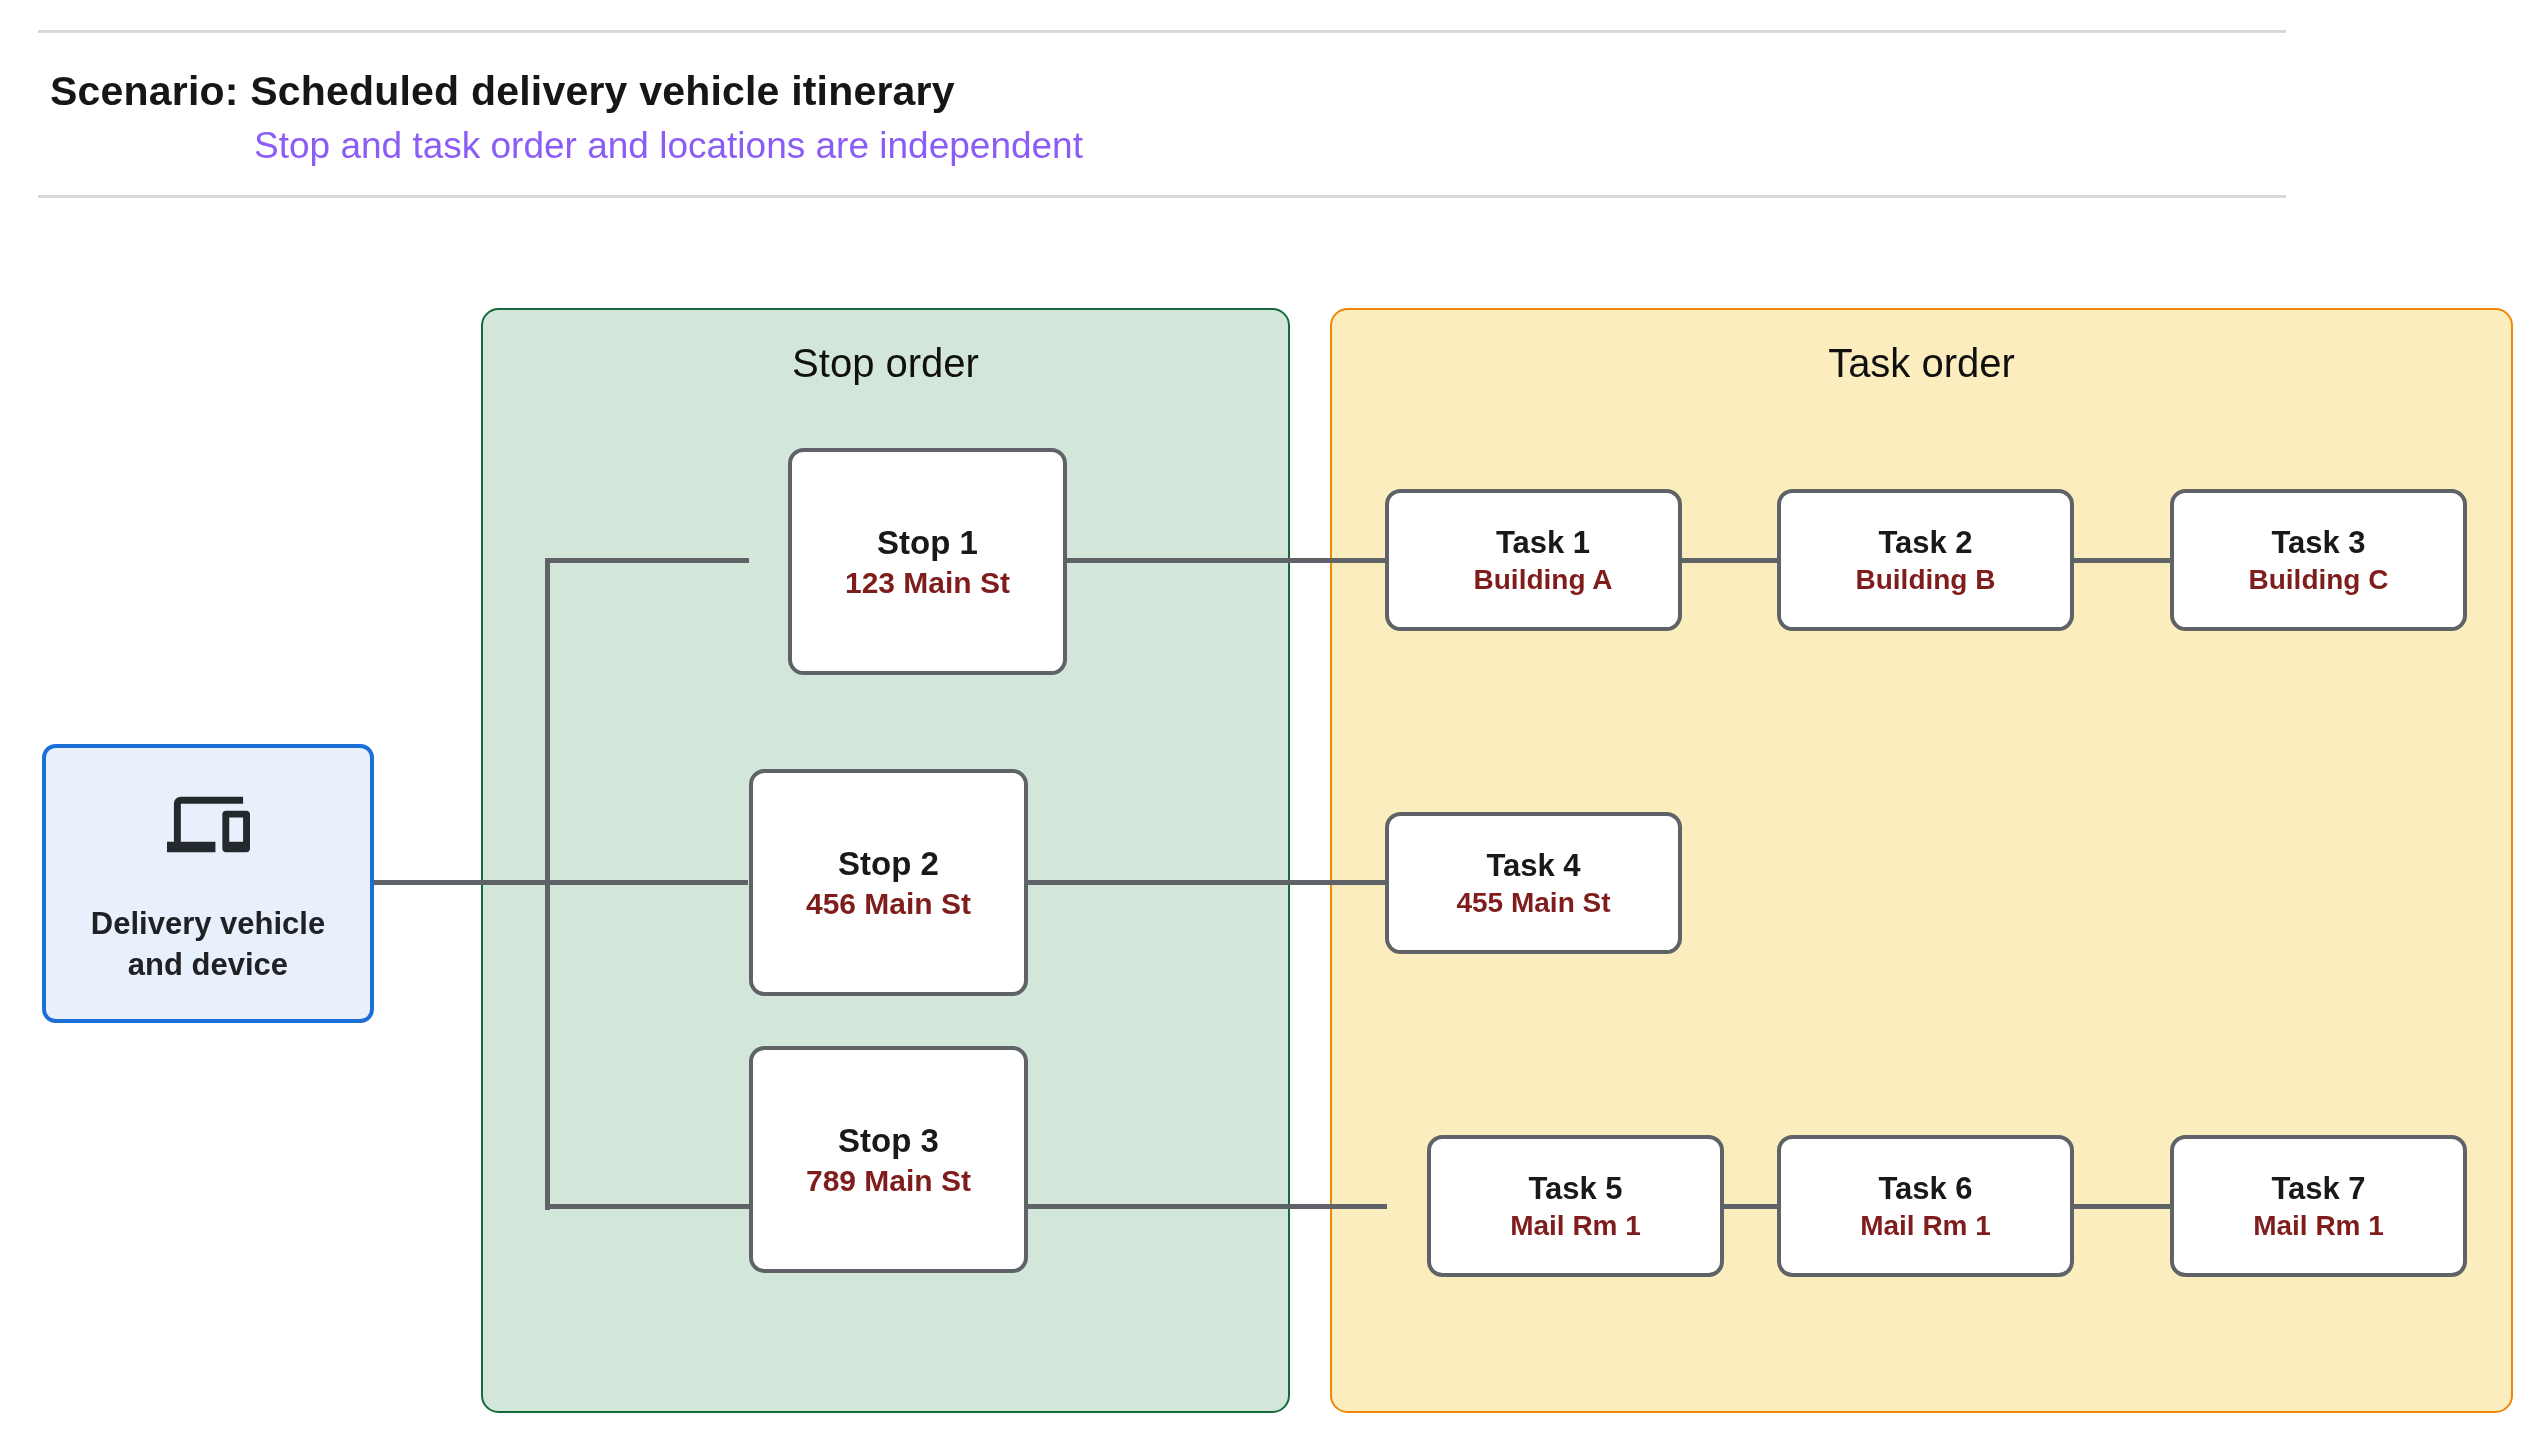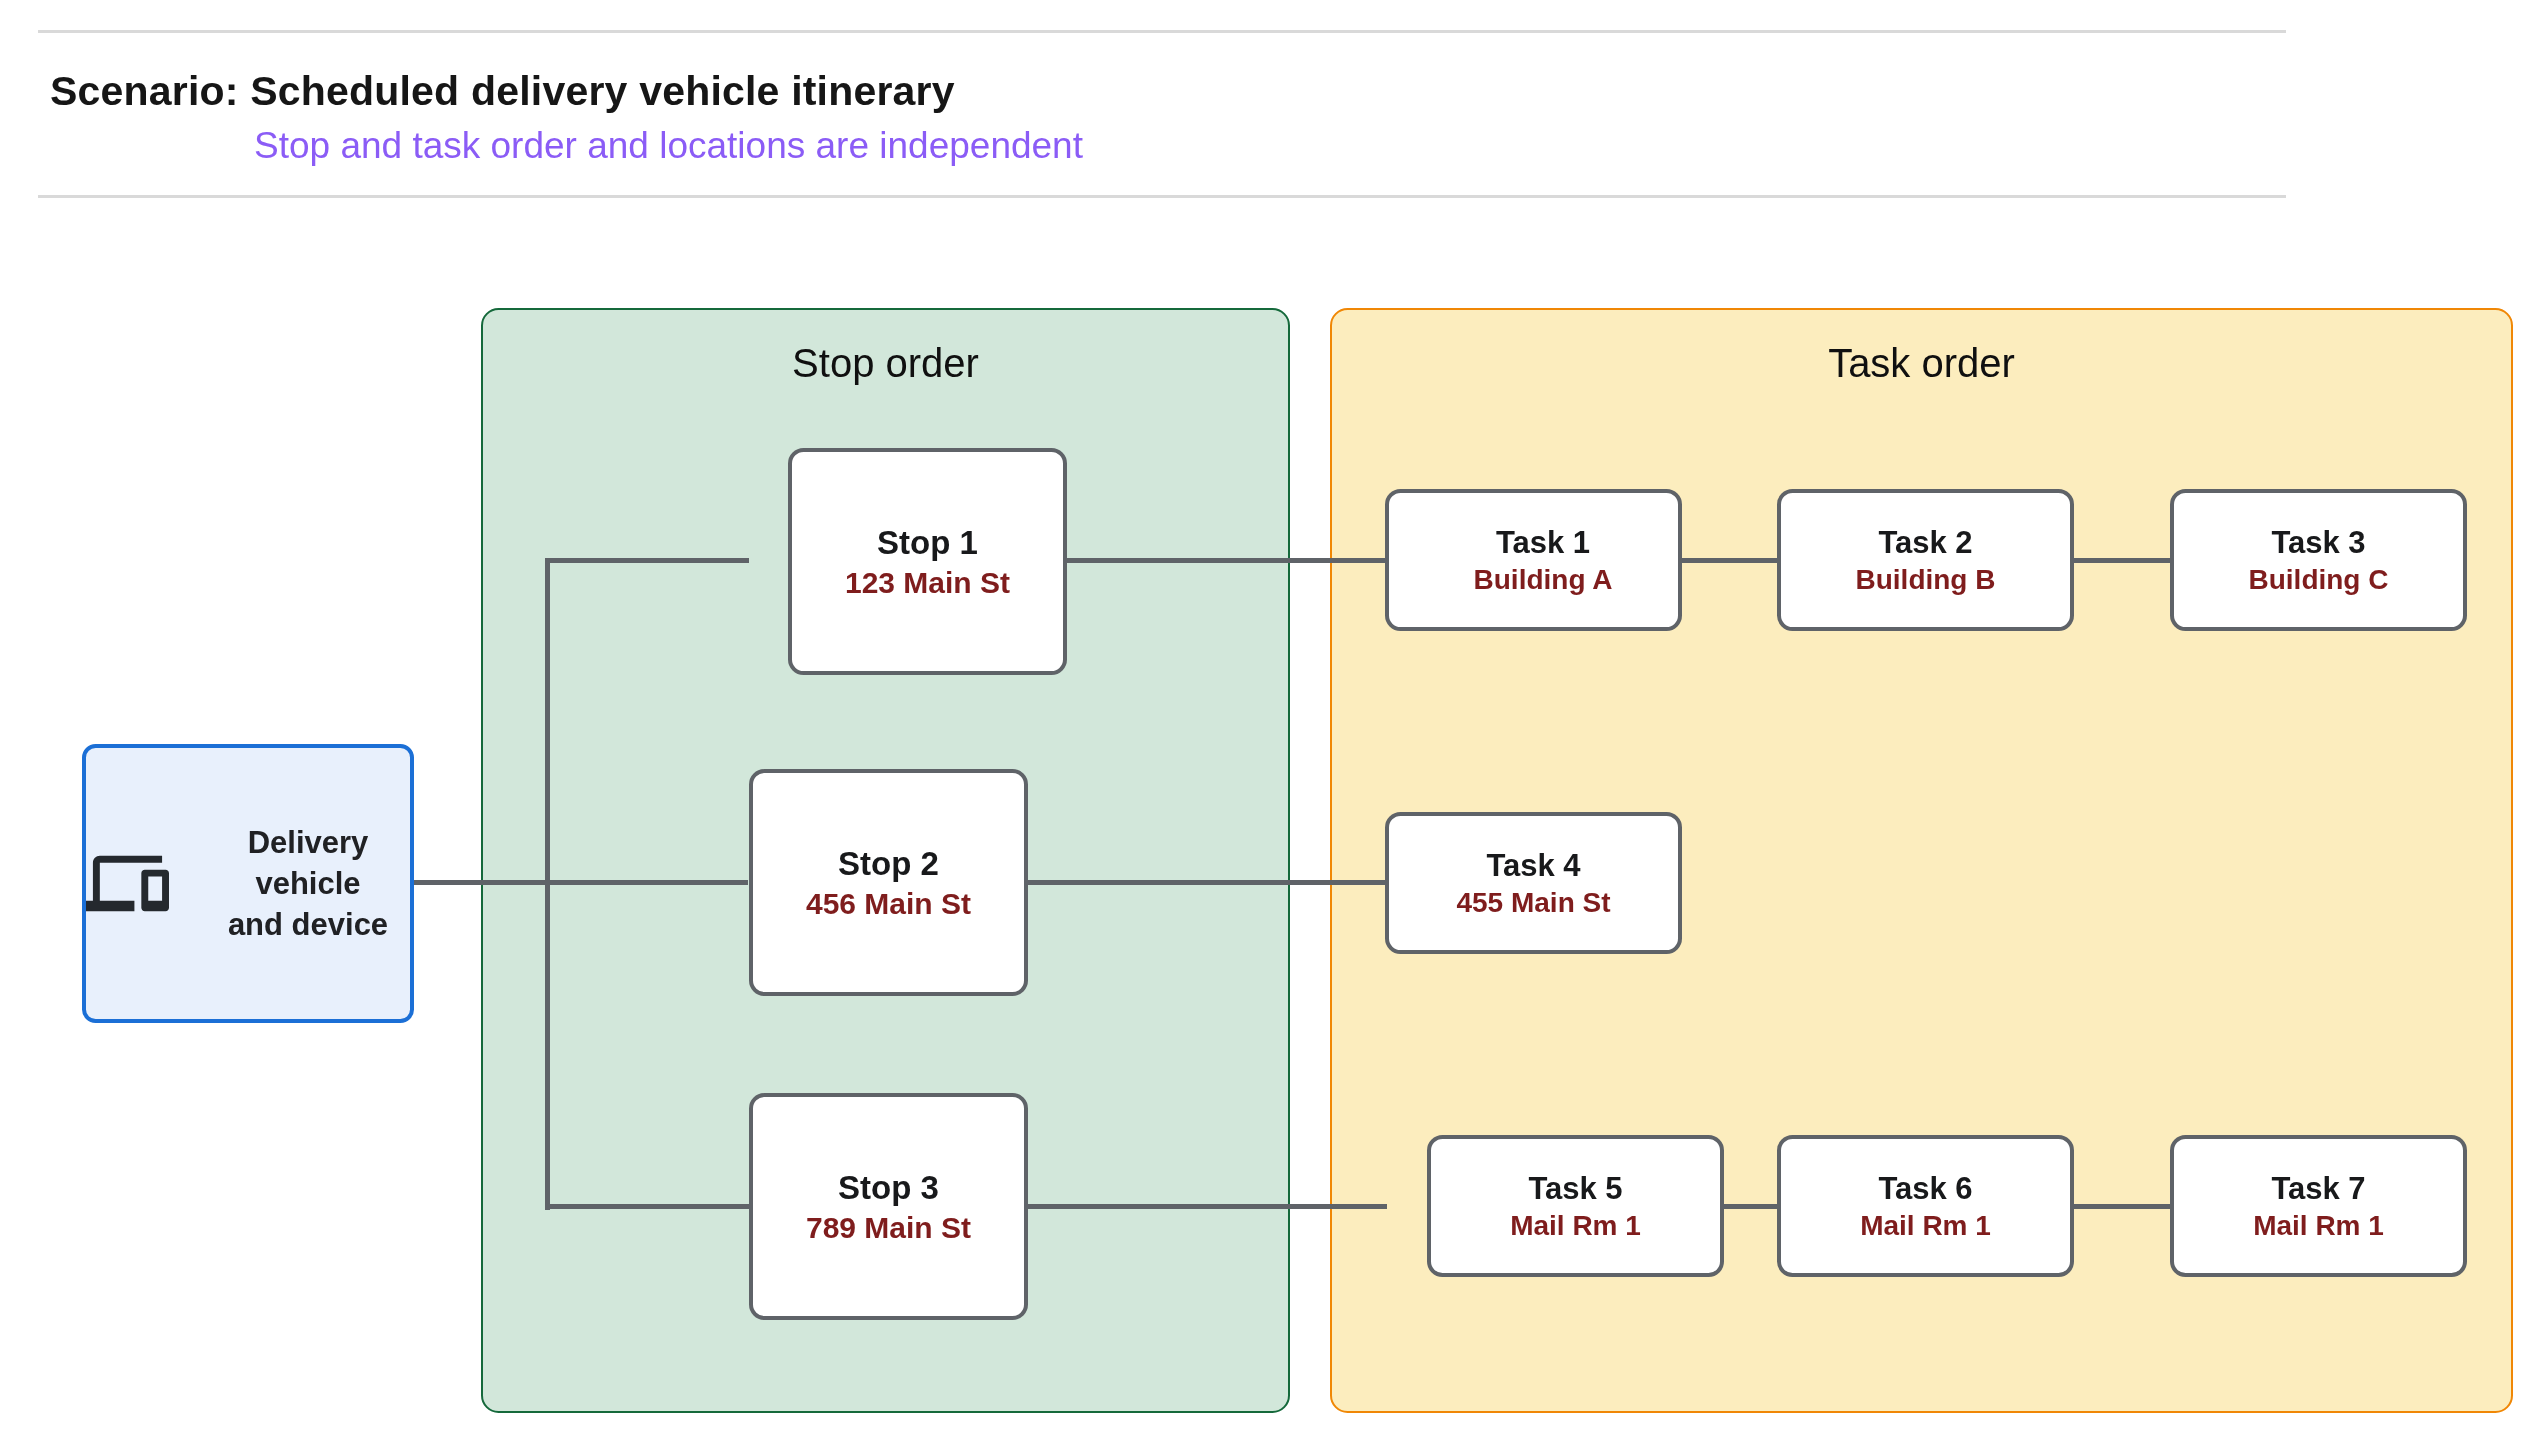--- a/index.html
+++ b/index.html
@@ -25,21 +25,21 @@
   .node .node-title{font-weight:bold;color:#18191b;}
   .node .node-sub{font-weight:bold;color:#7f1d1d;}
   .stop-node{left:749px;width:279px;height:227px;}
   .stop-node .node-title{font-size:33px;line-height:41px;}
   .stop-node .node-sub{font-size:30px;line-height:39px;}
   .task-node{width:297px;height:142px;}
   .task-node .node-title{font-size:31px;line-height:38px;}
   .task-node .node-sub{font-size:28px;line-height:35px;}
 
   
-  .vehicle{position:absolute;left:42px;top:744px;width:332px;height:279px;background:var(--blue-fill,#e8f0fc);border:4.8px solid var(--accent-blue,#1b6fd6);border-radius:13.6px;box-sizing:border-box;display:flex;align-items:center;justify-content:center;gap:37px;z-index:3;margin-left:40px;}
+  .vehicle{position:absolute;left:42px;top:744px;width:332px;height:279px;background:var(--blue-fill,#e8f0fc);border:4.8px solid var(--accent-blue,#1b6fd6);border-radius:13.6px;box-sizing:border-box;display:flex;flex-direction:column;align-items:center;justify-content:center;gap:37px;z-index:3;}
   .vehicle-label{font-size:31px;line-height:41px;font-weight:bold;color:#202124;text-align:center;}
   .devices-icon svg{display:block;}
 </style>
 </head>
 <body>
 
 <div class="page">
 
   <div class="rule" style="left:38px;top:30px;width:2248px;"></div>
   <div class="page-title">Scenario: Scheduled delivery vehicle itinerary</div>
@@ -78,21 +78,21 @@
   </div>
 
   <div class="node stop-node" style="top:448px;margin-left:39px;">
     <div class="node-title">Stop 1</div>
     <div class="node-sub">123 Main St</div>
   </div>
   <div class="node stop-node" style="top:769px;">
     <div class="node-title">Stop 2</div>
     <div class="node-sub">456 Main St</div>
   </div>
-  <div class="node stop-node" style="top:1093px;justify-content:center;">
+  <div class="node stop-node" style="top:1046px;justify-content:center;">
     <div class="node-title">Stop 3</div>
     <div class="node-sub">789 Main St</div>
   </div>
 
   <div class="node task-node" style="left:1385px;top:489px;padding-left:19px;">
     <div class="node-title">Task 1</div>
     <div class="node-sub">Building A</div>
   </div>
   <div class="node task-node" style="left:1777px;top:489px;">
     <div class="node-title">Task 2</div>

